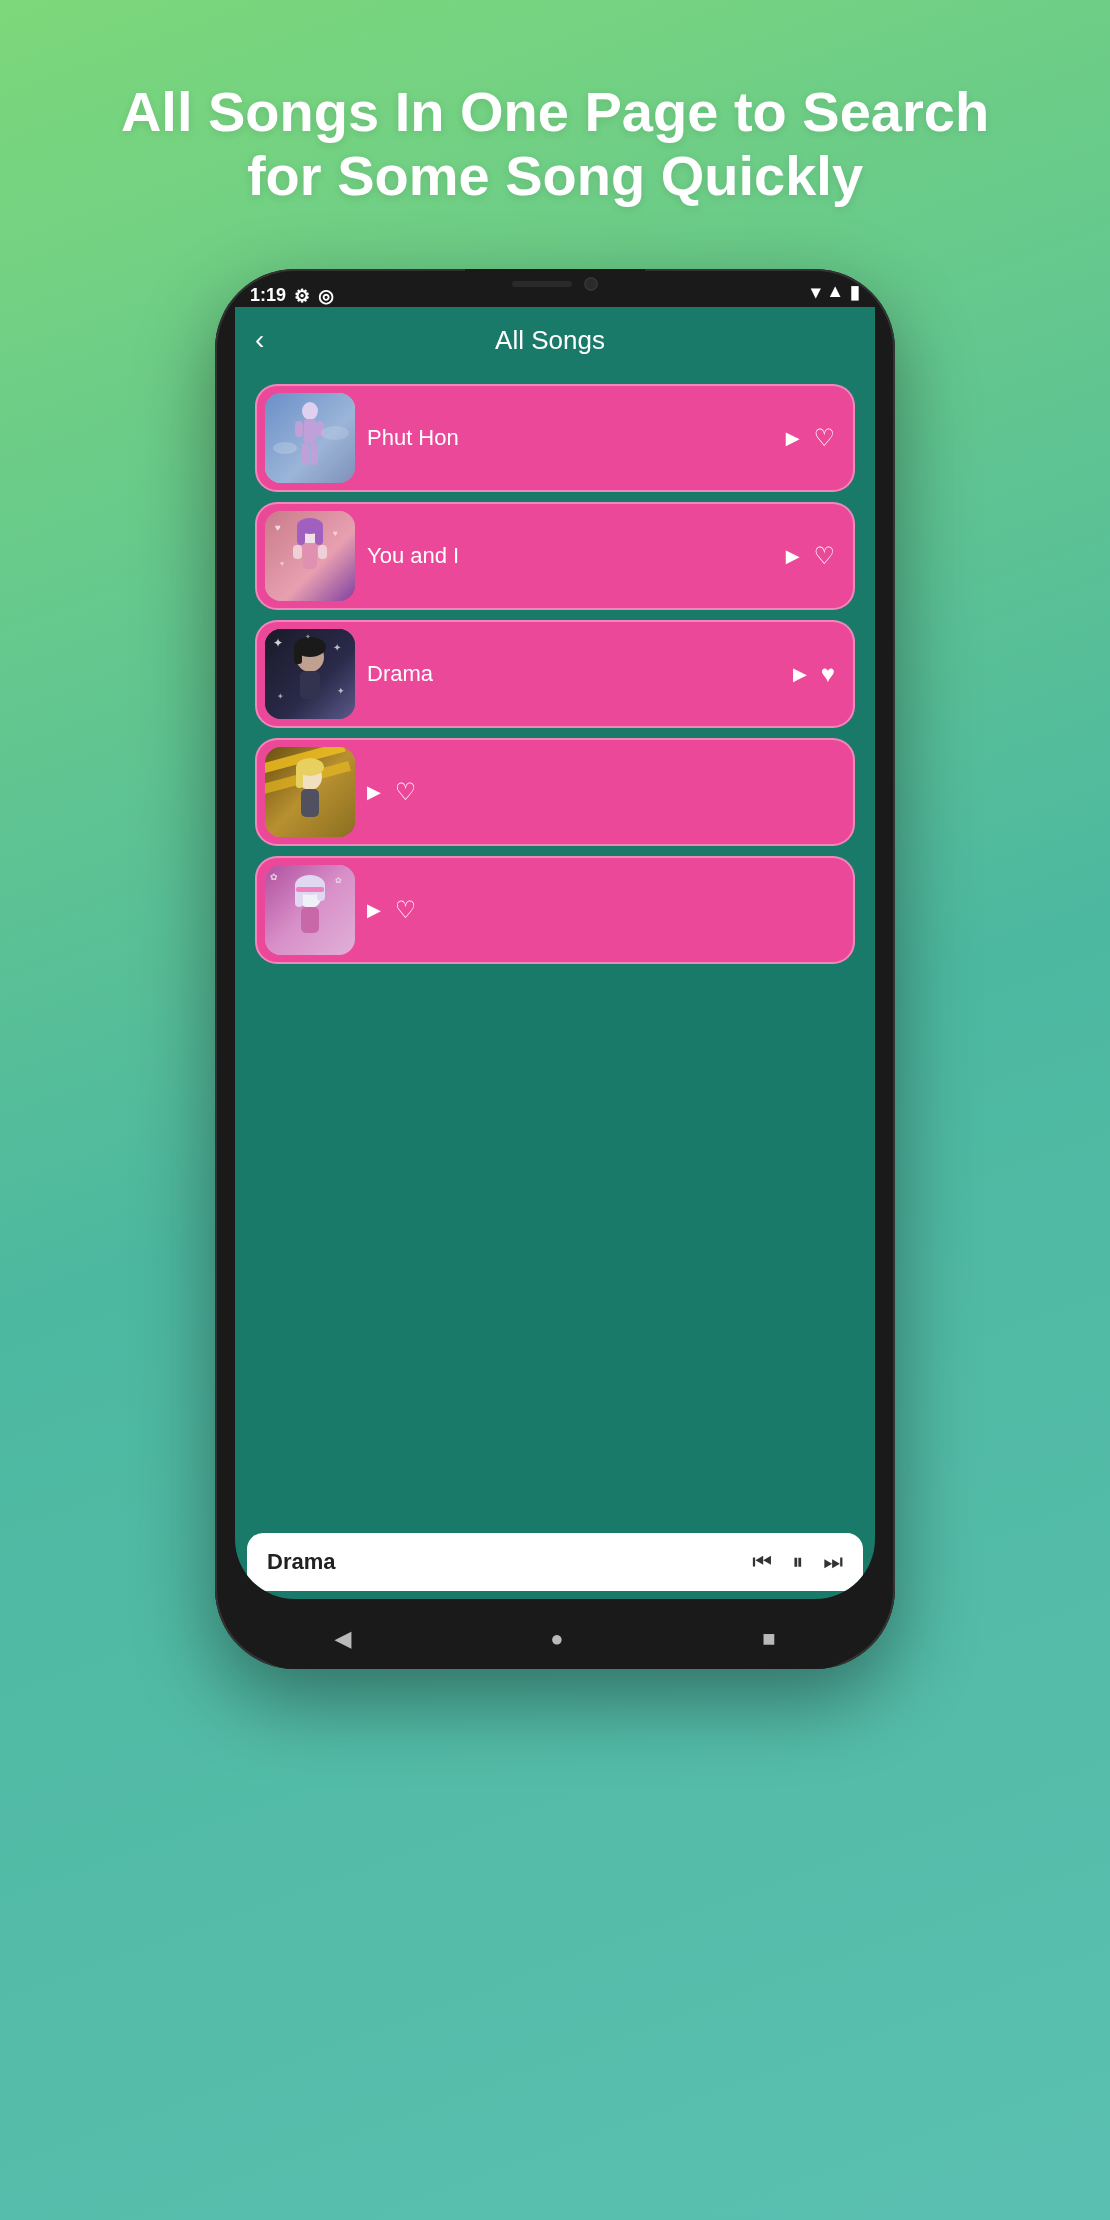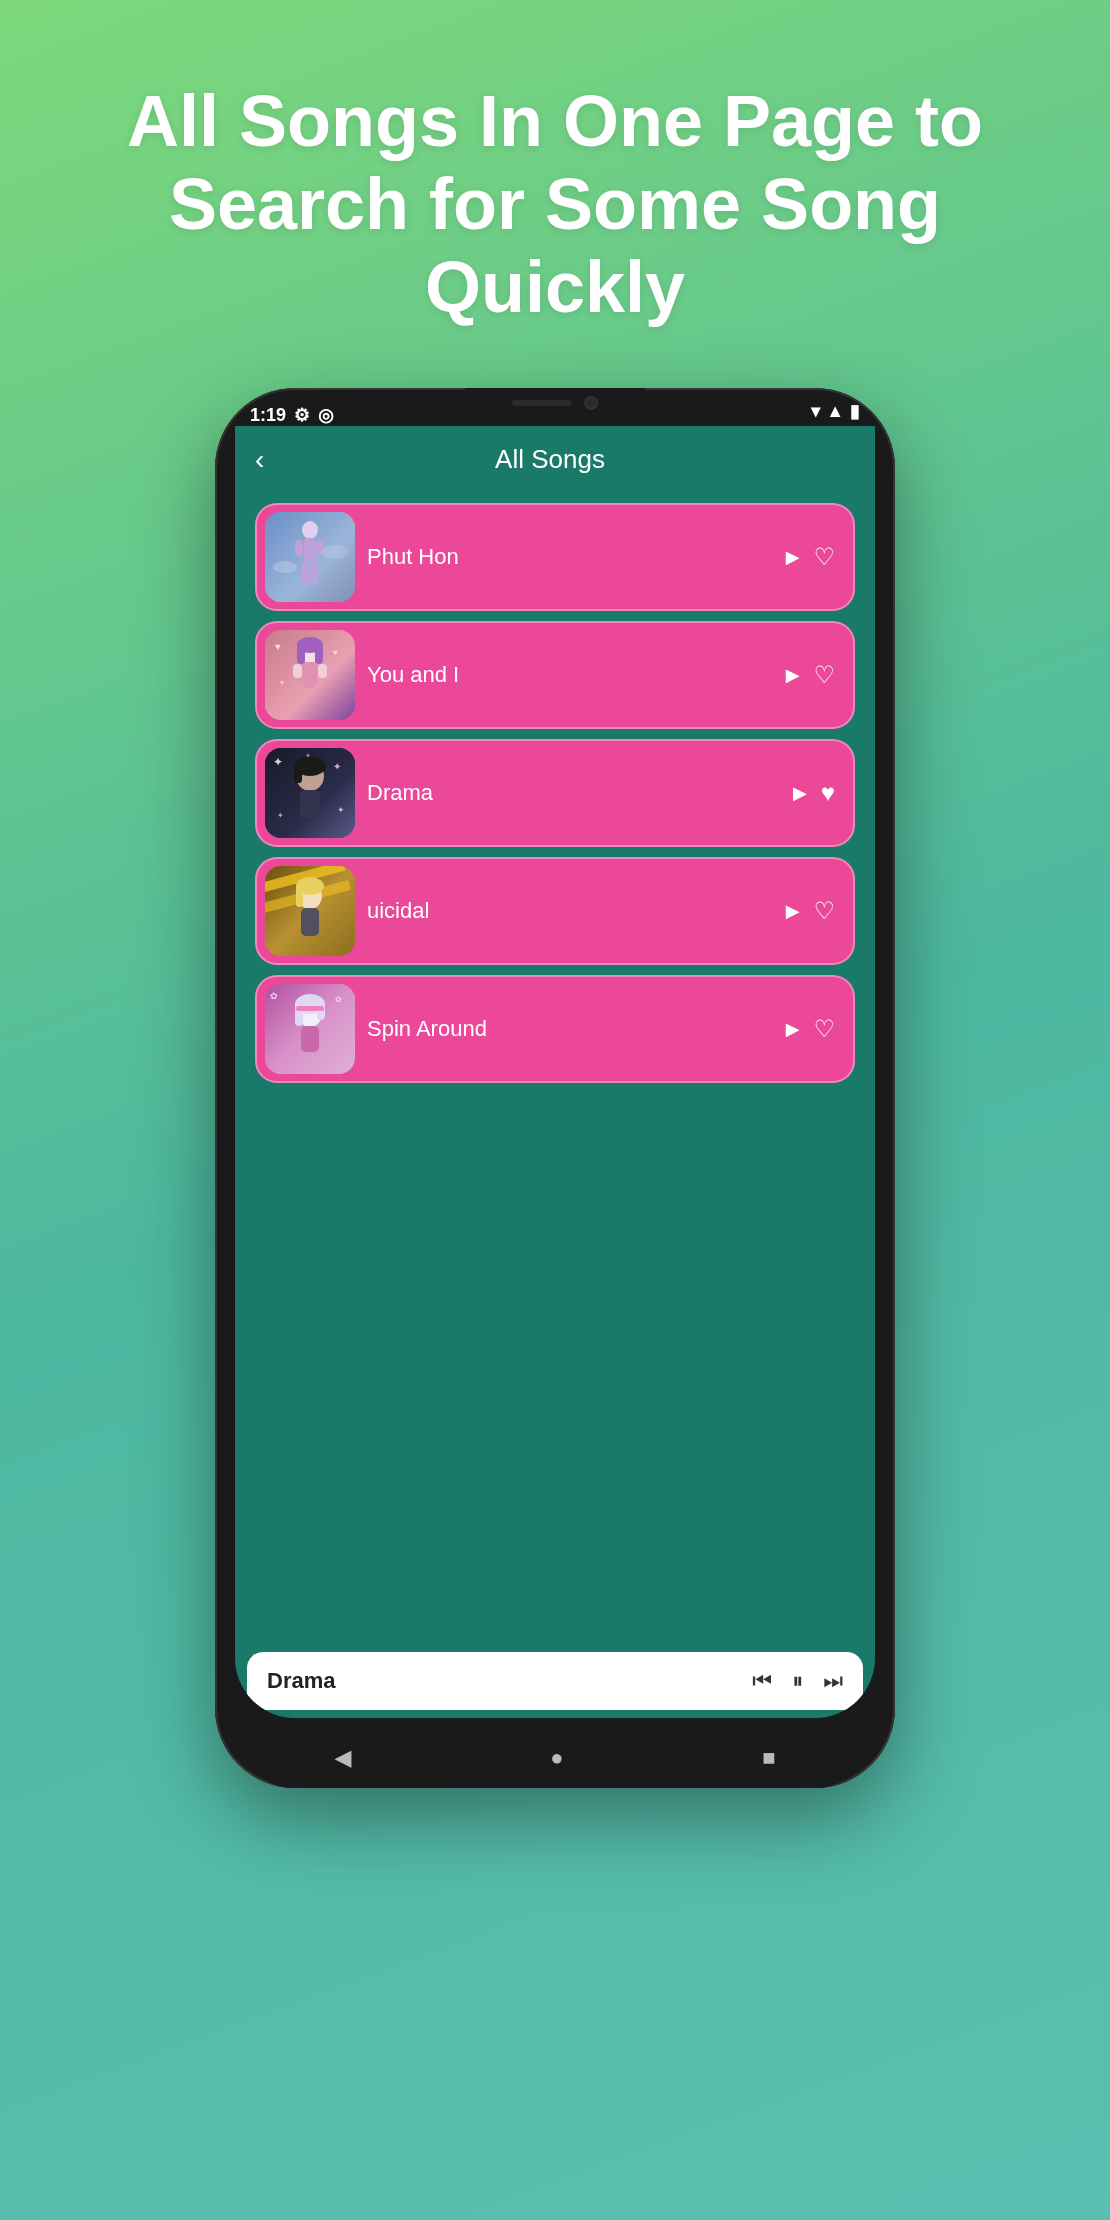--- a/index.html
+++ b/index.html
@@ -10,21 +10,21 @@
       background: linear-gradient(160deg, #7dd87a 0%, #4db8a0 50%, #5abfb0 100%);
       display: flex;
       flex-direction: column;
       align-items: center;
       font-family: 'Segoe UI', Arial, sans-serif;
       overflow: hidden;
     }
 
     .headline {
       color: white;
-      font-size: 72px;
+      font-size: 56px;
       font-weight: 700;
       text-align: center;
       padding: 80px 80px 60px 80px;
       line-height: 1.15;
       text-shadow: 0 2px 8px rgba(0,0,0,0.1);
     }
 
     
     .phone-shell {
       width: 680px;
@@ -389,21 +389,20 @@
             <rect x="0" y="25" width="90" height="10" fill="#f0c020" opacity="0.6" transform="rotate(-15 45 45)"></rect>
 
             <ellipse cx="45" cy="30" rx="12" ry="13" fill="#f0e0c0"></ellipse>
 
             <ellipse cx="45" cy="20" rx="14" ry="9" fill="#e8d060"></ellipse>
             <rect x="31" y="19" width="7" height="22" rx="3" fill="#e8d060"></rect>
 
             <rect x="36" y="42" width="18" height="28" rx="5" fill="#505060"></rect>
           </svg>
         </div>
-        <span class="song-name">uicidal</span>
         <div class="song-actions">
           <span class="play-btn">▶</span>
           <span class="heart-btn">♡</span>
         </div>
       </div>
 
       <div class="song-card">
         <div class="song-thumbnail thumb-spin-around">
           <svg width="90" height="90" viewBox="0 0 90 90" xmlns="http://www.w3.org/2000/svg">
             <defs>
@@ -421,21 +420,20 @@
             <rect x="30" y="18" width="8" height="24" rx="4" fill="#e0d8f0"></rect>
             <rect x="52" y="18" width="8" height="18" rx="4" fill="#e0d8f0"></rect>
 
             <rect x="36" y="42" width="18" height="26" rx="5" fill="#c868a8"></rect>
 
             <rect x="31" y="22" width="28" height="5" rx="2" fill="#f080c0"></rect>
             <text x="5" y="15" font-size="9" fill="rgba(255,255,255,0.7)">✿</text>
             <text x="70" y="18" font-size="8" fill="rgba(255,255,255,0.6)">✿</text>
           </svg>
         </div>
-        <span class="song-name">Spin Around</span>
         <div class="song-actions">
           <span class="play-btn">▶</span>
           <span class="heart-btn">♡</span>
         </div>
       </div>
 
     </div>
 
     <div class="now-playing">
       <span class="now-playing-title">Drama</span>

